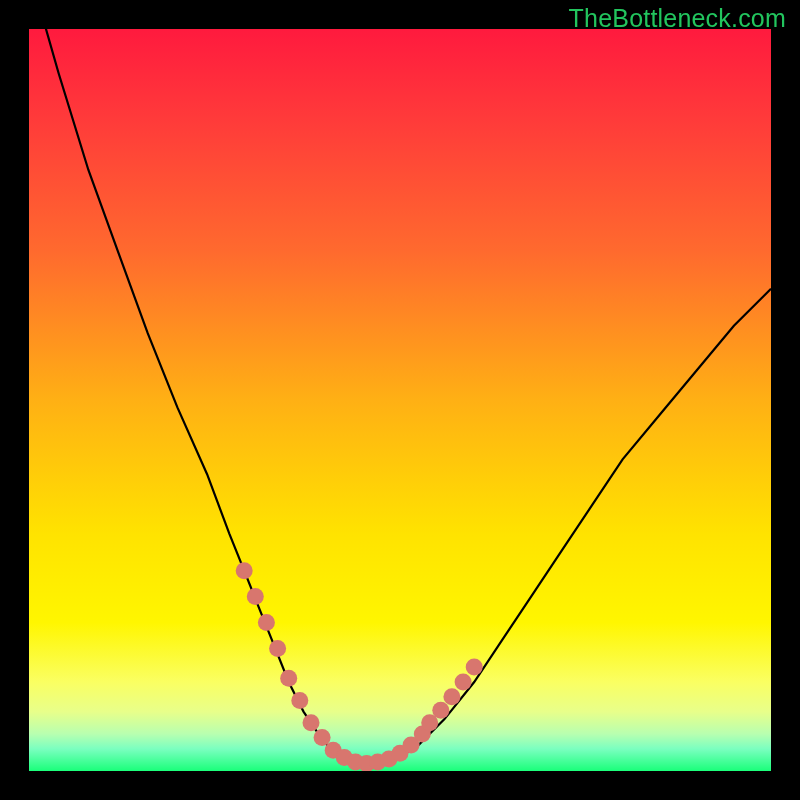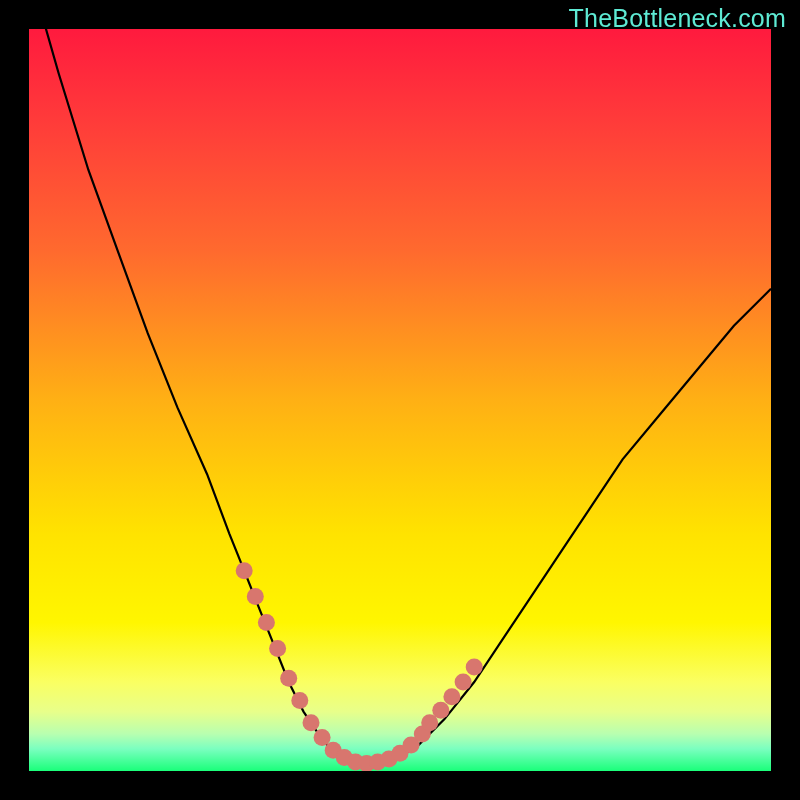--- a/index.html
+++ b/index.html
@@ -27,21 +27,21 @@
     height: 742px;
     
     overflow: hidden;
   }
   .watermark {
     position: absolute;
     top: 4px;
     right: 14px;
     font-size: 25px;
     font-weight: 500;
-    color: #5eead4;
+    color: #22c55e;
     letter-spacing: 0.2px;
     margin-left: 44px;
   }
   svg.curve {
     position: absolute;
     left: 0;
     top: 0;
     width: 742px;
     height: 742px;
     overflow: visible;

